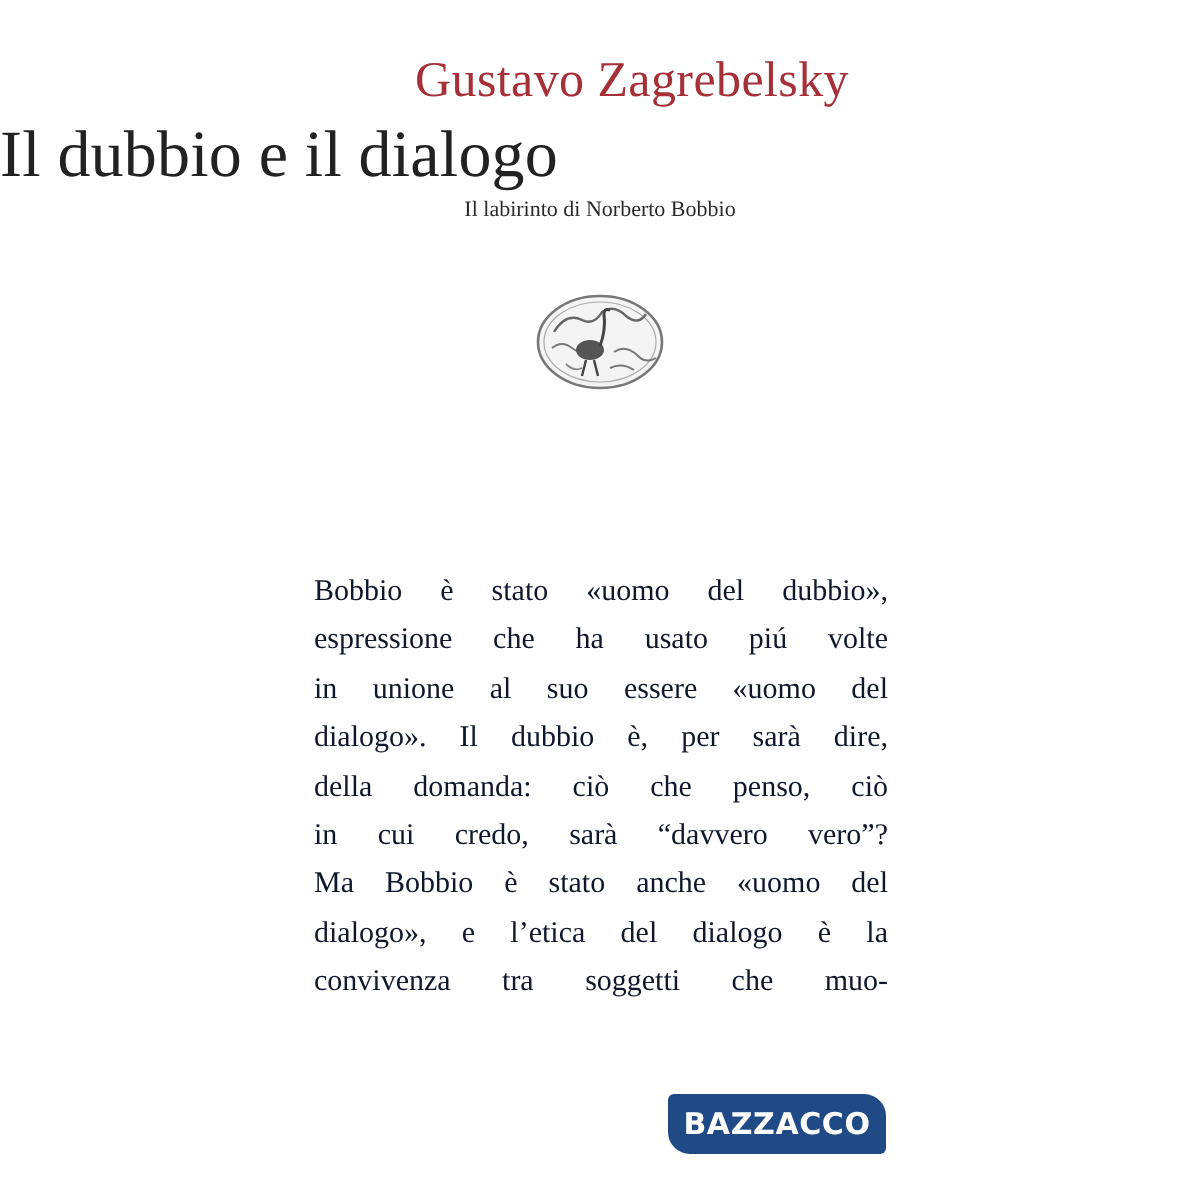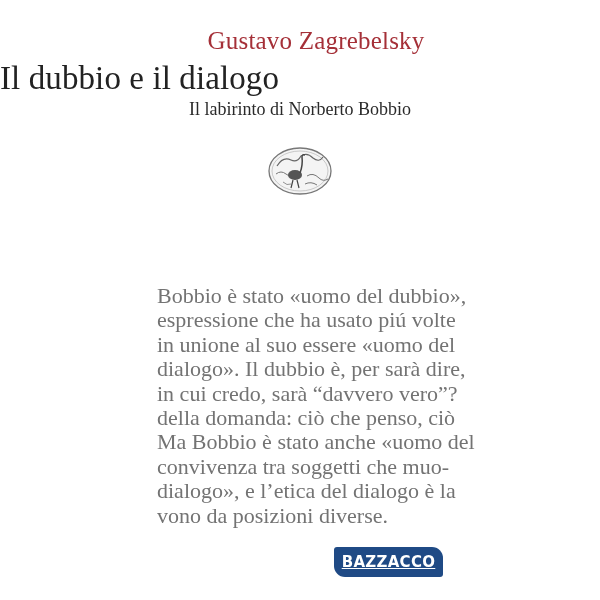--- a/index.html
+++ b/index.html
@@ -15,41 +15,41 @@
       letter-spacing: 0.2px;
       margin-left: 16px;
     }
     .title {
       position: absolute; left: 0; width: 600px; top: 60px;
       text-align: left; font-size: 33px; color: #222;
       letter-spacing: 0.1px;
     }
     .subtitle {
       position: absolute; left: 0; width: 600px; top: 99px;
-      text-align: center; font-size: 18px; color: #2a2a2a;
+      text-align: center; font-size: 11px; color: #2a2a2a;
     }
     .emblem {
       position: absolute; left: 267px; top: 146px; width: 66px; height: 50px;
     }
     .blurb {
       position: absolute; left: 157px; top: 284px; width: 287px;
-      font-size: 22px; line-height: 24.4px; color: #737373;
+      font-size: 15px; line-height: 24.4px; color: #0f172a;
     }
     .blurb .line {
       display: block; white-space: nowrap;
       text-align: justify; text-align-last: justify;
     }
     .blurb .line.last { text-align-last: left; }
     .badge {
       position: absolute; left: 334px; top: 547px; width: 109px; height: 30px;
       background: #1f4a85; color: #fff;
       border-radius: 3px 11px 3px 11px;
       font-family: "DejaVu Sans", "Liberation Sans", sans-serif;
       font-weight: bold; font-size: 15px; letter-spacing: 0.3px;
-      display: flex; align-items: center; justify-content: center; text-decoration: underline;
+      display: flex; align-items: center; justify-content: center;
     }
   </style>
 </head>
 <body>
 
 <div>
   <div class="author">Gustavo Zagrebelsky</div>
   <div class="title">Il dubbio e il dialogo</div>
   <div class="subtitle">Il labirinto di Norberto Bobbio</div>
 
@@ -65,22 +65,21 @@
       <path d="M40 30 q6 -4 12 2 q4 4 9 1 M38 38 q6 -3 12 1" fill="none" stroke="#777" stroke-width="1"></path>
       <path d="M16 36 q4 4 8 2" fill="none" stroke="#888" stroke-width="0.9"></path>
     </svg>
   </div>
 
   <div class="blurb">
     <span class="line">Bobbio è stato «uomo del dubbio»,</span>
     <span class="line">espressione che ha usato piú volte</span>
     <span class="line">in unione al suo essere «uomo del</span>
     <span class="line">dialogo». Il dubbio è, per sarà dire,</span>
+    <span class="line">della domanda: ciò che penso, ciò</span>
     <span class="line">in cui credo, sarà “davvero vero”?</span>
-    <span class="line">della domanda: ciò che penso, ciò</span>
     <span class="line">Ma Bobbio è stato anche «uomo del</span>
+    <span class="line">dialogo», e l’etica del dialogo è la</span>
     <span class="line">convivenza tra soggetti che muo-</span>
-    <span class="line">dialogo», e l’etica del dialogo è la</span>
-    <span class="line last">vono da posizioni diverse.</span>
   </div>
 
   <div class="badge">BAZZACCO</div>
 </div>
 
 </body></html>

